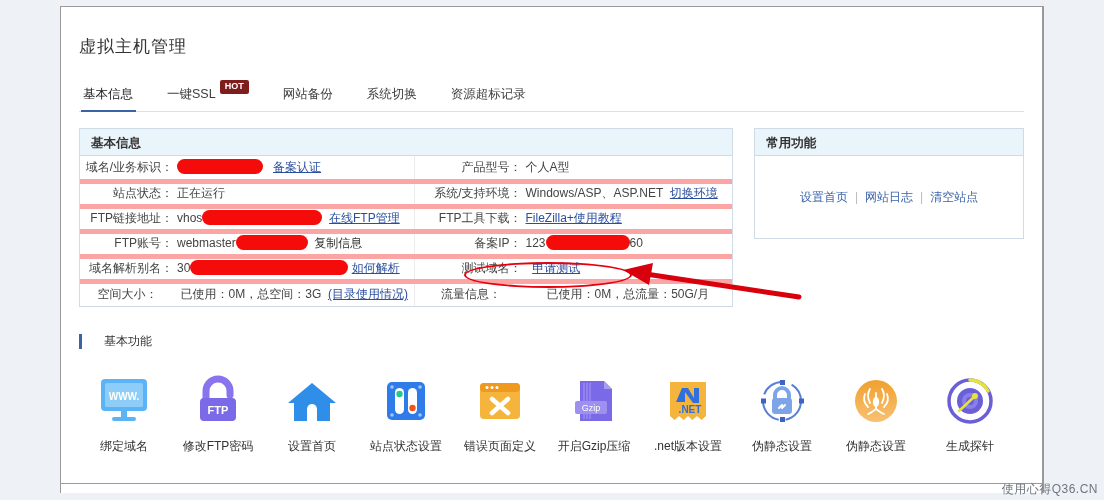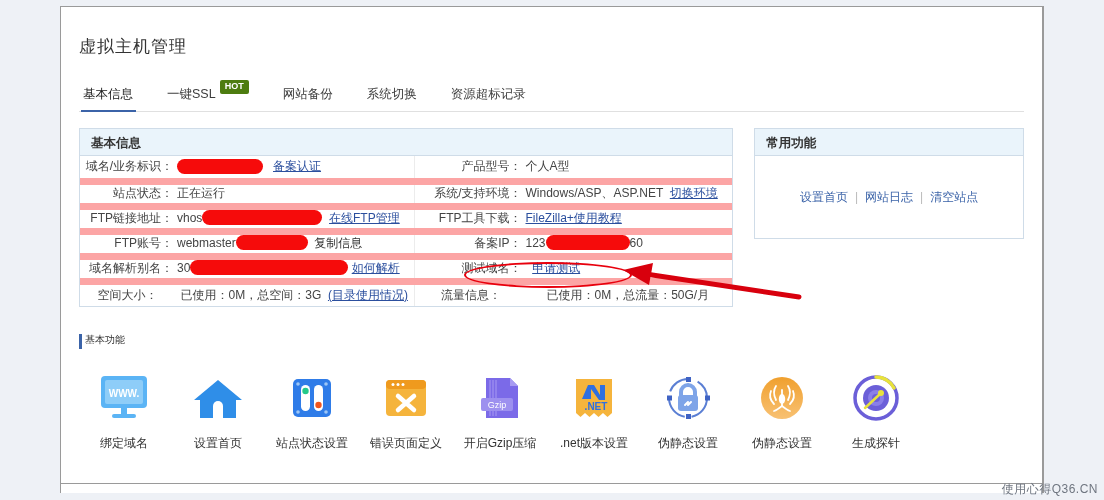--- a/index.html
+++ b/index.html
@@ -53,21 +53,21 @@
   .tab.active:after {
     content: "";
     position: absolute;
     left: 2px; right: 14px; bottom: -1px;
     height: 2px;
     background: #3b63a8;
   }
   .hot-badge {
     display: inline-block;
     vertical-align: middle;
-    background: #4d7c0f;
+    background: #7f1d1d;
     color: #fff;
     font-size: 9px;
     font-weight: bold;
     line-height: 11px;
     padding: 1px 5px 2px 5px;
     border-radius: 2px;
     margin-left: 4px;
     position: relative;
     top: -8px;
   }
@@ -98,21 +98,21 @@
   
   table.info {
     width: 100%;
     border-collapse: collapse;
     table-layout: fixed;
   }
   table.info td {
     font-size: 12px;
     color: #444;
     height: 25px;
-    border-bottom: 7px solid #fca5a5;
+    border-bottom: 5px solid #fca5a5;
     padding: 0 2px;
     vertical-align: middle;
     white-space: nowrap;
     overflow: hidden;
   }
   table.info tr:last-child td { border-bottom: none; text-align: center; }
   td.lbl {
     text-align: right;
     color: #9b9b9b;
     width: 95px;
@@ -145,24 +145,24 @@
     border-bottom: 1px solid #e6e6e6;
   }
   .fn-block:last-child { border-bottom: none; }
   .fn-links { font-size: 12px; color: #3b63a8; }
   .fn-links span.l { cursor: pointer; color:#3b63a8; }
   .fn-divider { color: #bbb; padding: 0 7px; }
 
   
   .section-title {
     margin: 26px 0 0 18px;
-    font-size: 10px;
+    font-size: 12px;
     color: #333;
     position: relative;
-    padding-left: 6px;
+    padding-left: 25px;
   }
   .section-title:before {
     content: "";
     position: absolute;
     left: 0; top: 1px;
     width: 3px; height: 15px;
     background: #3b63a8;
   }
 
   .icon-row {
@@ -340,20 +340,30 @@
             <rect x="5" y="4" width="46" height="32" rx="4" fill="#5bb4f5"></rect>
             <rect x="9" y="8" width="38" height="24" rx="2" fill="#8ecdf8"></rect>
             <text x="28" y="25" font-size="10" font-weight="bold" fill="#ffffff" text-anchor="middle" font-family="Liberation Sans, sans-serif">WWW.</text>
             <rect x="25" y="36" width="6" height="7" fill="#5bb4f5"></rect>
             <rect x="16" y="42" width="24" height="4" rx="2" fill="#5bb4f5"></rect>
           </svg>
         </div>
         <div class="icon-label">绑定域名</div>
       </div>
 
+      <div class="icon-item">
+        <div class="icon-box">
+          <svg width="56" height="52" viewBox="0 0 56 52">
+            <path d="M16 24 V16 a12 12 0 0 1 24 0 v4" fill="none" stroke="#8a74ee" stroke-width="7" stroke-linecap="round"></path>
+            <rect x="10" y="23" width="36" height="23" rx="4" fill="#7b6ae8"></rect>
+            <text x="28" y="39" font-size="11" font-weight="bold" fill="#ffffff" text-anchor="middle" font-family="Liberation Sans, sans-serif">FTP</text>
+          </svg>
+        </div>
+        <div class="icon-label">修改FTP密码</div>
+      </div>
 
       <div class="icon-item">
         <div class="icon-box">
           <svg width="56" height="52" viewBox="0 0 56 52">
             <path d="M28 8 L52 28 L46 28 L46 46 L10 46 L10 28 L4 28 Z" fill="#2f8ee8"></path>
             <path d="M23 46 L23 34 a5 5 0 0 1 10 0 L33 46 Z" fill="#ffffff"></path>
           </svg>
         </div>
         <div class="icon-label">设置首页</div>
       </div>

